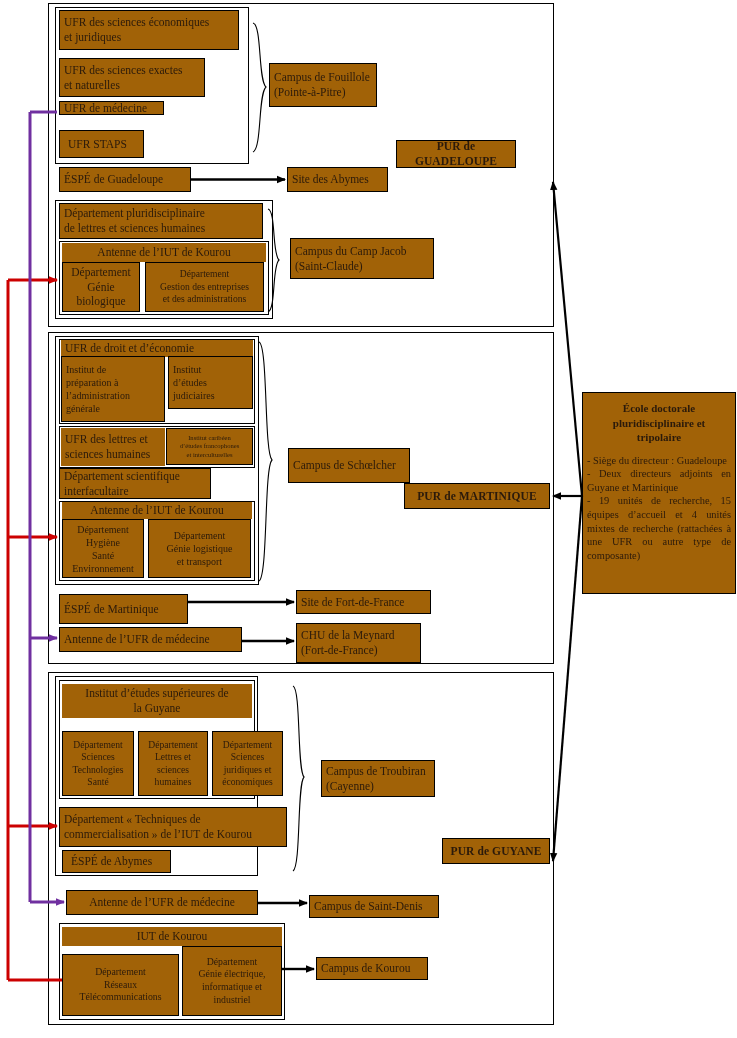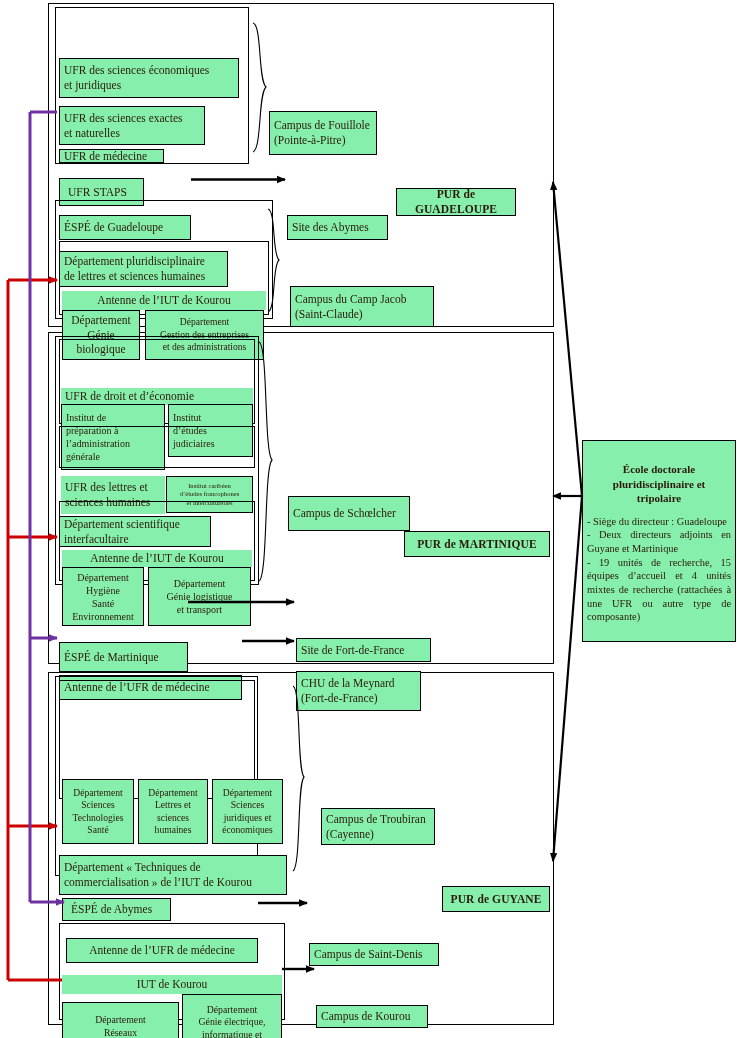--- a/index.html
+++ b/index.html
@@ -12,30 +12,29 @@
     position:relative;
     width:737px;
     height:1038px;
     overflow:hidden;
     background:#fff;
   }
   .bx{
     position:absolute;
     box-sizing:border-box;
     border:1px solid #000;
-    background:#86efac;
+    background:#a16207;
     display:flex;
     flex-direction:column;
     justify-content:center;
     font-size:11.5px;
     line-height:1.30;
     padding:1px 4px;
     white-space:pre-line;
     color:#2b1a0b;
-    margin-top:48px;
   }
   .ctr{ text-align:center; align-items:center; }
   .lft{ text-align:left; }
   .container{
     position:absolute;
     box-sizing:border-box;
     border:1px solid #000;
     background:transparent;
   }
   .pur{
@@ -101,21 +100,21 @@
   <div class="bx lft" style="left:269px;top:63px;width:108px;height:44px;">Campus de Fouillole
 (Pointe-à-Pitre)</div>
 
   <div class="bx pur" style="left:396px;top:140px;width:120px;height:28px;">PUR de GUADELOUPE</div>
 
   <div class="bx lft" style="left:59px;top:167px;width:132px;height:25px;">ÉSPÉ de Guadeloupe</div>
   <div class="bx lft" style="left:287px;top:167px;width:101px;height:25px;">Site des Abymes</div>
 
   <div class="container" style="left:55px;top:200px;width:218px;height:119px;"></div>
 
-  <div class="bx lft" style="left:59px;top:203px;width:169px;height:36px;">Département pluridisciplinaire
+  <div class="bx lft" style="left:59px;top:203px;width:204px;height:36px;">Département pluridisciplinaire
 de lettres et sciences humaines</div>
 
   <div class="container" style="left:59px;top:241px;width:210px;height:74px;"></div>
   <div class="bx ctr" style="left:62px;top:243px;width:204px;height:19px;border:none;">Antenne de l’IUT de Kourou</div>
   <div class="bx ctr" style="left:62px;top:262px;width:78px;height:50px;">Département
 Génie
 biologique</div>
   <div class="bx ctr" style="left:145px;top:262px;width:119px;height:50px;font-size:9.6px;">Département
 Gestion des entreprises
 et des administrations</div>
@@ -174,20 +173,22 @@
   <div class="bx lft" style="left:59px;top:594px;width:129px;height:30px;">ÉSPÉ de Martinique</div>
   <div class="bx lft" style="left:296px;top:590px;width:135px;height:24px;">Site de Fort-de-France</div>
 
   <div class="bx lft" style="left:59px;top:627px;width:183px;height:25px;">Antenne de l’UFR de médecine</div>
   <div class="bx lft" style="left:296px;top:623px;width:125px;height:40px;">CHU de la Meynard
 (Fort-de-France)</div>
 
   <div class="container" style="left:55px;top:676px;width:203px;height:200px;"></div>
 
   <div class="container" style="left:59px;top:680px;width:196px;height:119px;"></div>
+  <div class="bx ctr" style="left:62px;top:684px;width:190px;height:34px;border:none;">Institut d’études supérieures de
+la Guyane</div>
   <div class="bx ctr" style="left:62px;top:731px;width:72px;height:65px;font-size:9.6px;">Département
 Sciences
 Technologies
 Santé</div>
   <div class="bx ctr" style="left:138px;top:731px;width:70px;height:65px;font-size:9.6px;">Département
 Lettres et
 sciences
 humaines</div>
   <div class="bx ctr" style="left:212px;top:731px;width:71px;height:65px;font-size:9.6px;">Département
 Sciences
@@ -216,21 +217,21 @@
   <div class="bx ctr" style="left:62px;top:927px;width:220px;height:19px;border:none;">IUT de Kourou</div>
   <div class="bx ctr" style="left:62px;top:954px;width:117px;height:62px;font-size:9.8px;">Département
 Réseaux
 Télécommunications</div>
   <div class="bx ctr" style="left:182px;top:946px;width:100px;height:70px;font-size:9.8px;">Département
 Génie électrique,
 informatique et
 industriel</div>
   <div class="bx lft" style="left:316px;top:957px;width:112px;height:23px;">Campus de Kourou</div>
 
-  <div class="bx" style="left:582px;top:392px;width:154px;height:202px;justify-content:center;padding:8px 4px 4px 4px;">
+  <div class="bx" style="left:582px;top:392px;width:154px;height:202px;justify-content:flex-start;padding:8px 4px 4px 4px;">
     <div class="ed-title">École doctorale
 pluridisciplinaire et
 tripolaire</div>
     <div class="ed-body">- Siège du directeur : Guadeloupe
 - Deux directeurs adjoints en Guyane et Martinique
 - 19 unités de recherche, 15 équipes d’accueil et 4 unités mixtes de recherche (rattachées à une UFR ou autre type de composante)</div>
   </div>
 
   <svg class="overlay" viewBox="0 0 737 1038">
     <defs>

